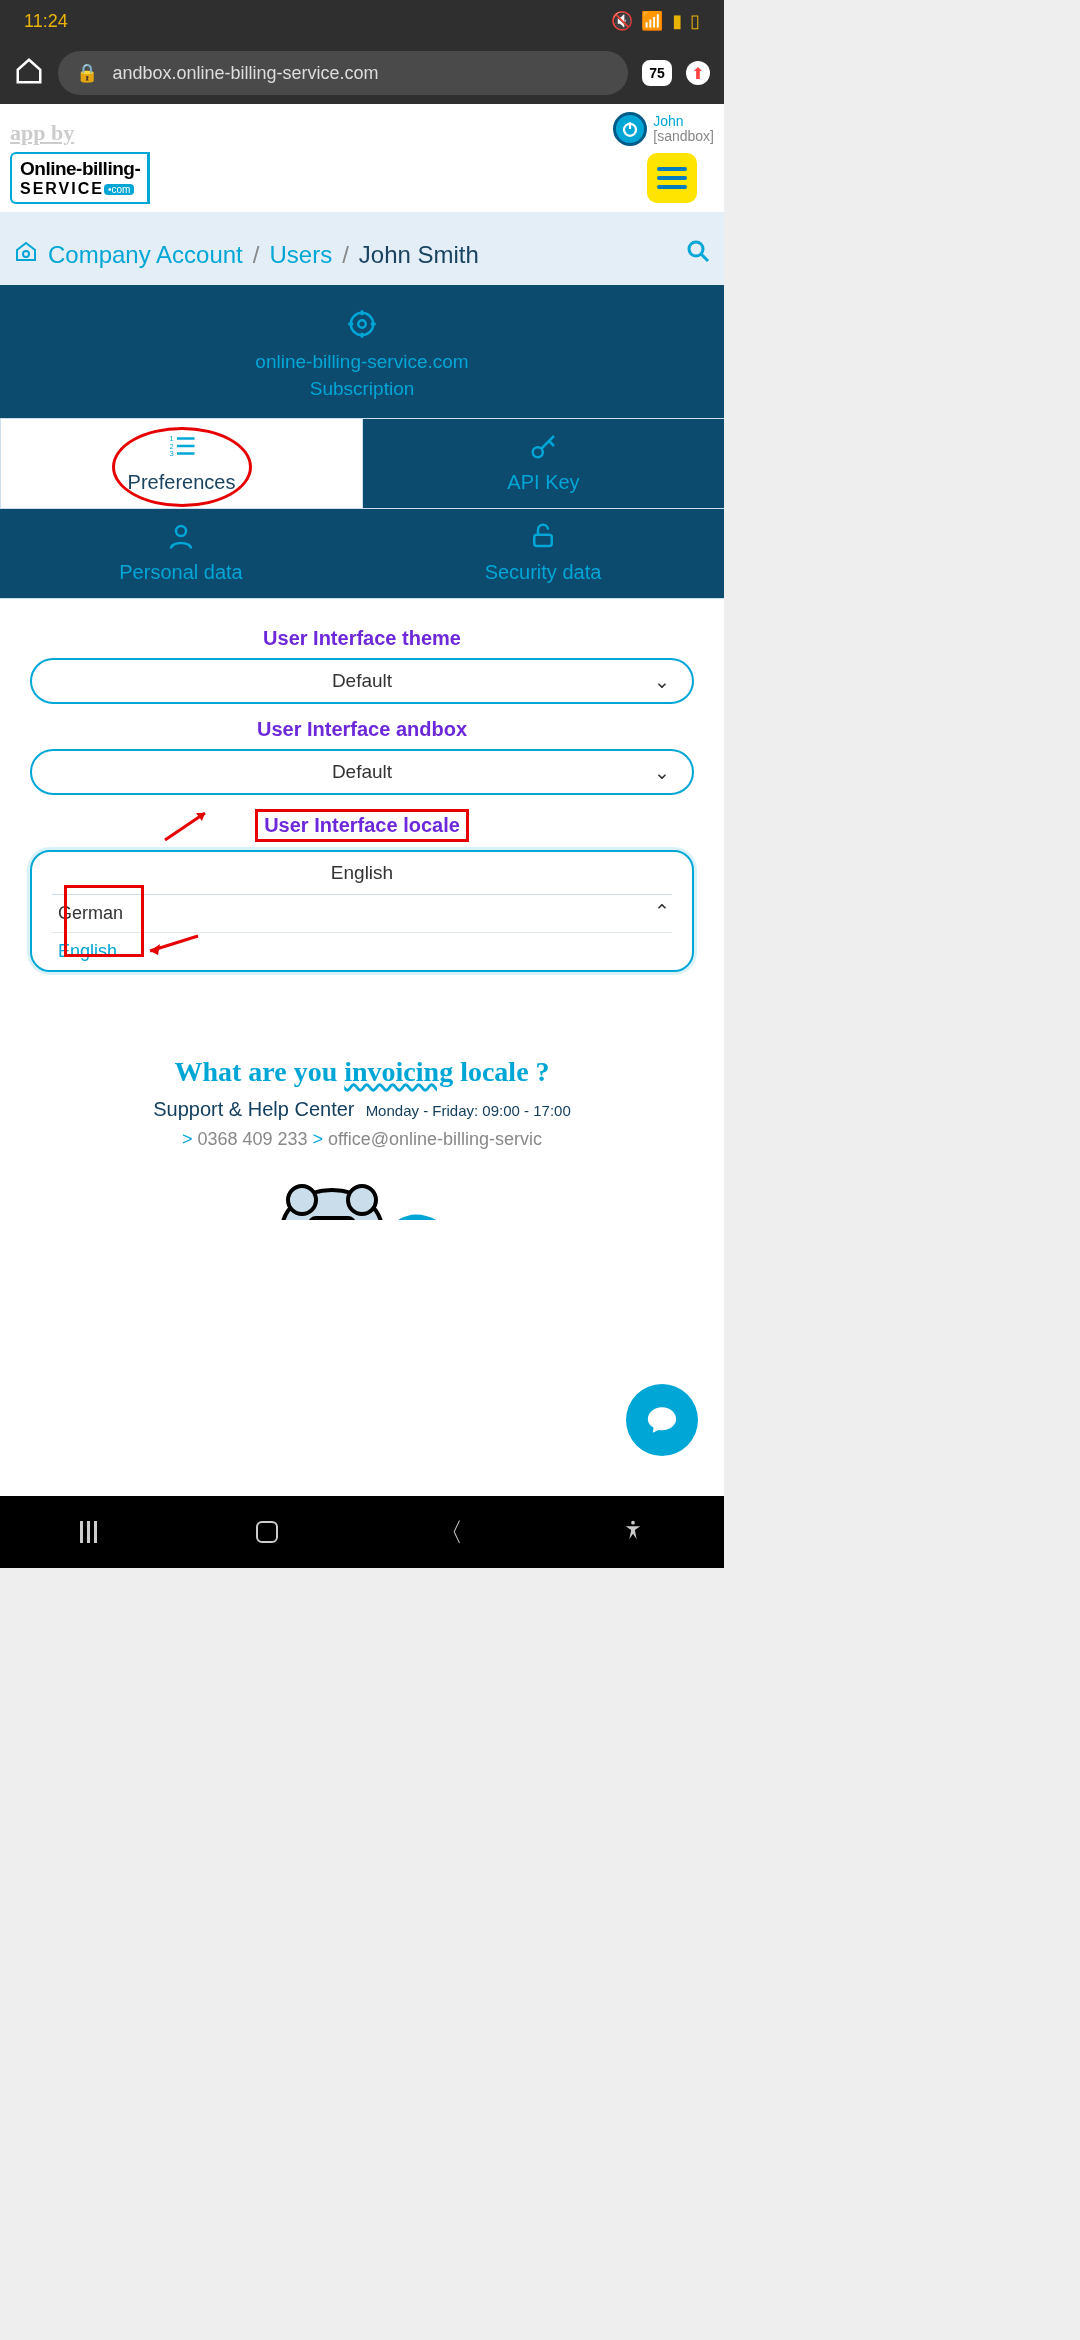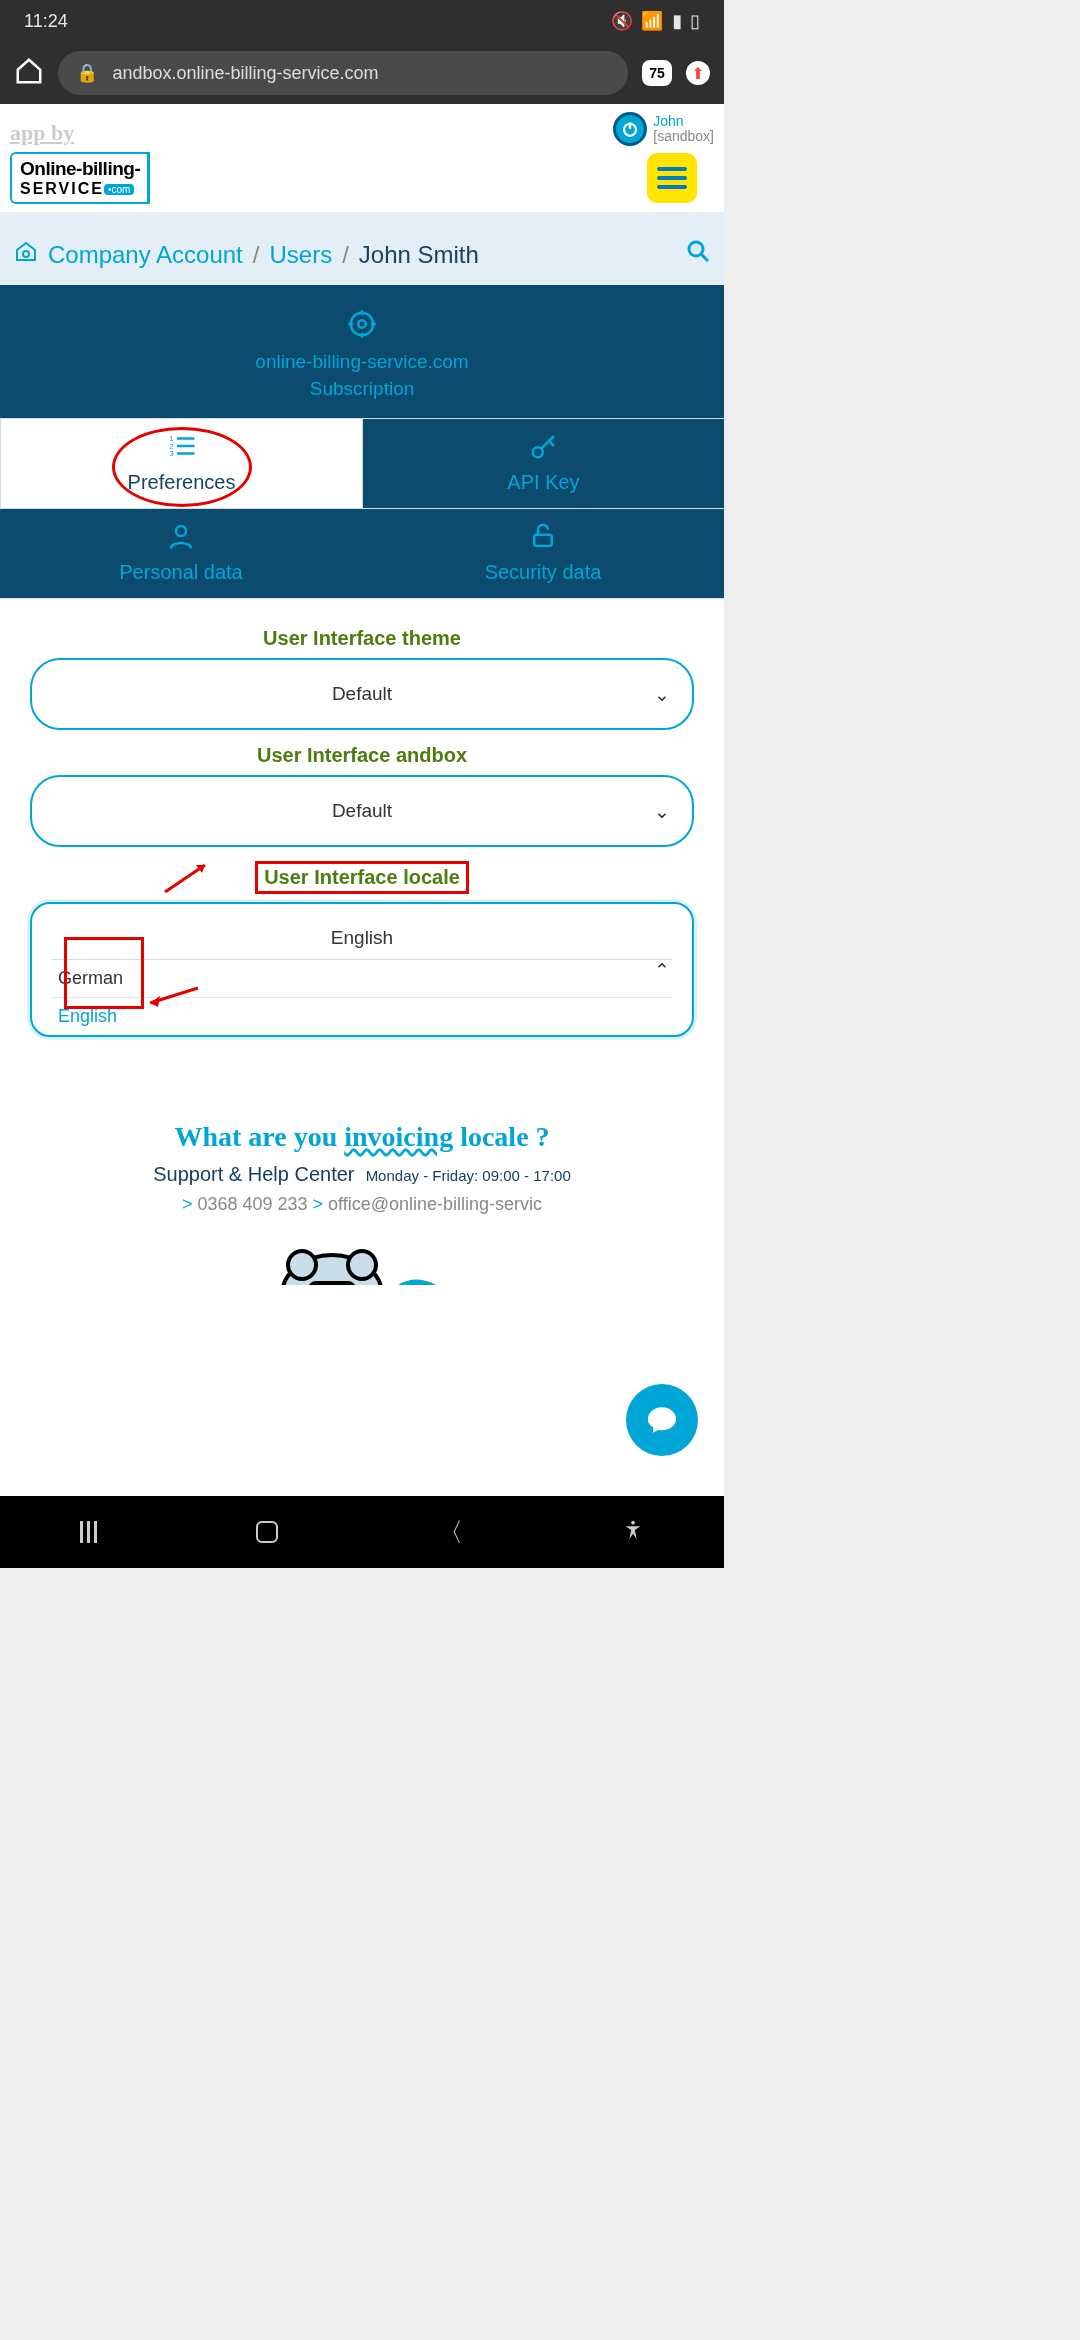--- a/index.html
+++ b/index.html
@@ -1,18 +1,18 @@
 <!DOCTYPE html>
 <html><head>
 <meta charset="utf-8">
 <style>
   * { box-sizing: border-box; margin: 0; padding: 0; }
   html, body { width: 724px; height: 1568px; font-family: Arial, Helvetica, sans-serif; background:#eee; }
   
-  .statusbar { background:#2f2f2f; color:#e5e5e5; height:42px; display:flex; align-items:center; justify-content:space-between; padding:0 24px; font-size:18px;}
+  .statusbar { background:#2f2f2f; color:#eab308; height:42px; display:flex; align-items:center; justify-content:space-between; padding:0 24px; font-size:18px;}
   .statusbar .right { display:flex; gap:8px; align-items:center;}
   
   .addressbar { background:#2f2f2f; height:62px; display:flex; align-items:center; padding:0 14px; gap:14px;}
   .home-icon svg{width:30px;height:30px;fill:none;stroke:#fff;stroke-width:2;}
   .pill { background:#4a4a4a; color:#ddd; border-radius:30px; height:44px; flex:1; display:flex; align-items:center; padding:0 18px; gap:14px; font-size:18px;}
   .tab-count { background:#fff; color:#000; border-radius:8px; width:30px; height:26px; display:flex; align-items:center; justify-content:center; font-weight:bold; font-size:14px; border:2px solid #fff;}
   .update-icon{width:24px;height:24px;border-radius:50%;background:#fff;display:flex;align-items:center;justify-content:center;}
   .update-icon span{color:#f44;font-size:16px;}
   
   .appheader { background:#fff; display:flex; align-items:flex-end; justify-content:space-between; padding:8px 10px 4px 10px;}
@@ -47,22 +47,22 @@
   .tabcell{flex:1;text-align:center;padding:12px 0 14px 0;border-top:1px solid #cde;}
   .tabcell svg{width:30px;height:30px;stroke:#00a6d6;fill:none;stroke-width:2;}
   .tabcell .lbl{font-size:20px;margin-top:6px;}
   .tabcell.active{background:#fff;border:1px solid #cde;border-bottom:none;position:relative;}
   .tabcell.active .lbl{color:#1a4360;}
   .tabcell.inactive .lbl{color:#00a6d6;}
   .ellipse{position:absolute;width:140px;height:80px;border:3px solid #e60000;border-radius:50%;left:50%;top:8px;transform:translateX(-50%);pointer-events:none;}
   
   .formarea{background:#fff;padding:28px 30px 50px 30px;}
   .field{margin-bottom:14px;position:relative;}
-  .field .flabel{color:#4d7c0f;font-weight:bold;font-size:20px;text-align:center;margin-bottom:8px;}
-  .dropdown{border:2px solid #00a6d6;border-radius:30px;padding:23px 20px;font-size:19px;color:#333;text-align:center;position:relative;background:#fff;}
+  .field .flabel{color:#6d28d9;font-weight:bold;font-size:20px;text-align:center;margin-bottom:8px;}
+  .dropdown{border:2px solid #00a6d6;border-radius:30px;padding:10px 20px;font-size:19px;color:#333;text-align:center;position:relative;background:#fff;}
   .dropdown .chev{position:absolute;right:22px;top:50%;transform:translateY(-50%);}
   .dropdown.open{border-radius:20px;padding-bottom:0;}
   .dropdown.open .current{padding-bottom:10px;border-bottom:1px solid #cde;}
   .dropdown.open .option{padding:8px 0;text-align:left;border-bottom:1px solid #e0e8ee;font-size:18px;padding-left:6px;}
   .dropdown.open .option:last-child{border-bottom:none;color:#00a6d6;}
   .redbox{border:3px solid #e60000;padding:2px 6px;display:inline-block;}
   .redbox-options{position:absolute;border:3px solid #e60000;left:34px;top:76px;width:80px;height:72px;pointer-events:none;z-index:5;}
   .arrow{position:absolute;pointer-events:none;}
   .arrow svg{overflow:visible;}
   .arrow path{stroke:#e60000;stroke-width:3;fill:none;}

